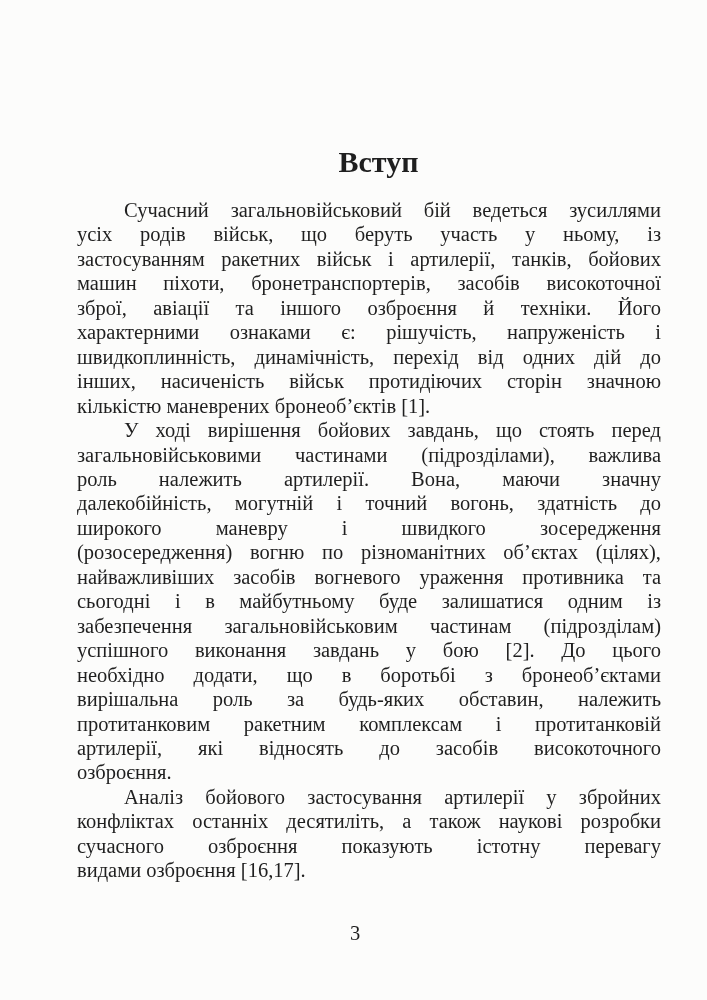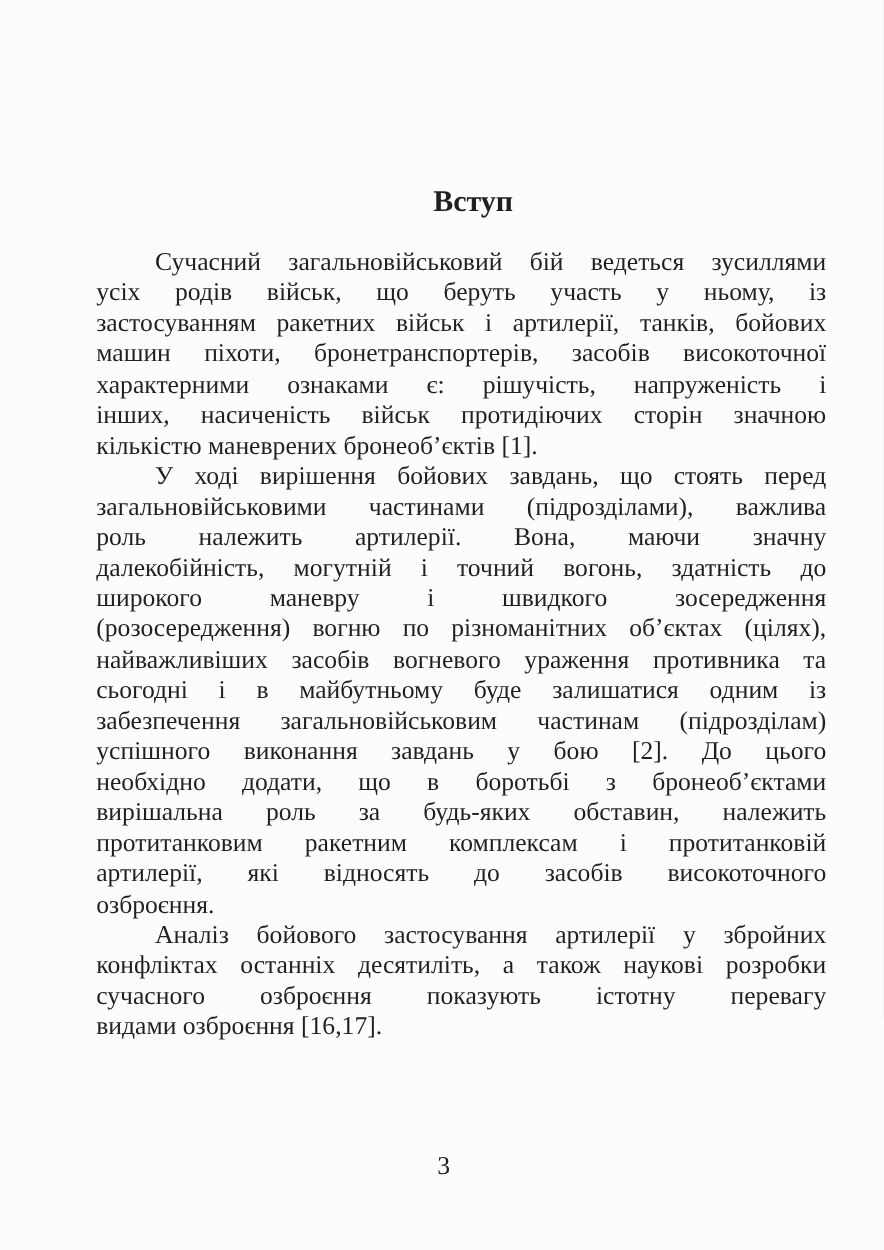--- a/index.html
+++ b/index.html
@@ -16,21 +16,21 @@
     color: #1f1f1f;
     font-family: "Liberation Serif", "DejaVu Serif", serif;
     overflow: hidden;
   }
   .doc-title {
     position: absolute;
     top: 149px;
     left: 63px;
     width: 584px;
     margin: 0;
-    font-size: 24px;
+    font-size: 30px;
     line-height: 26px;
     font-weight: bold;
     text-align: center;
     
     text-indent: 47px;
   }
   .body-text {
     position: absolute;
     top: 198px;
     left: 77px;
@@ -64,21 +64,23 @@
 <body>
 
 <div class="page">
   <h1 class="doc-title">Вступ</h1>
 
   <div class="body-text">
       <div class="line first">Сучасний загальновійськовий бій ведеться зусиллями</div>
       <div class="line">усіх родів військ, що беруть участь у ньому, із</div>
       <div class="line">застосуванням ракетних військ і артилерії, танків, бойових</div>
       <div class="line">машин піхоти, бронетранспортерів, засобів високоточної</div>
+      <div class="line">зброї, авіації та іншого озброєння й техніки. Його</div>
       <div class="line">характерними ознаками є: рішучість, напруженість і</div>
+      <div class="line">швидкоплинність, динамічність, перехід від одних дій до</div>
       <div class="line">інших, насиченість військ протидіючих сторін значною</div>
       <div class="line last">кількістю маневрених бронеоб’єктів [1].</div>
       <div class="line first">У ході вирішення бойових завдань, що стоять перед</div>
       <div class="line">загальновійськовими частинами (підрозділами), важлива</div>
       <div class="line">роль належить артилерії. Вона, маючи значну</div>
       <div class="line">далекобійність, могутній і точний вогонь, здатність до</div>
       <div class="line">широкого маневру і швидкого зосередження</div>
       <div class="line">(розосередження) вогню по різноманітних об’єктах (цілях),</div>
       <div class="line">найважливіших засобів вогневого ураження противника та</div>
       <div class="line">сьогодні і в майбутньому буде залишатися одним із</div>

